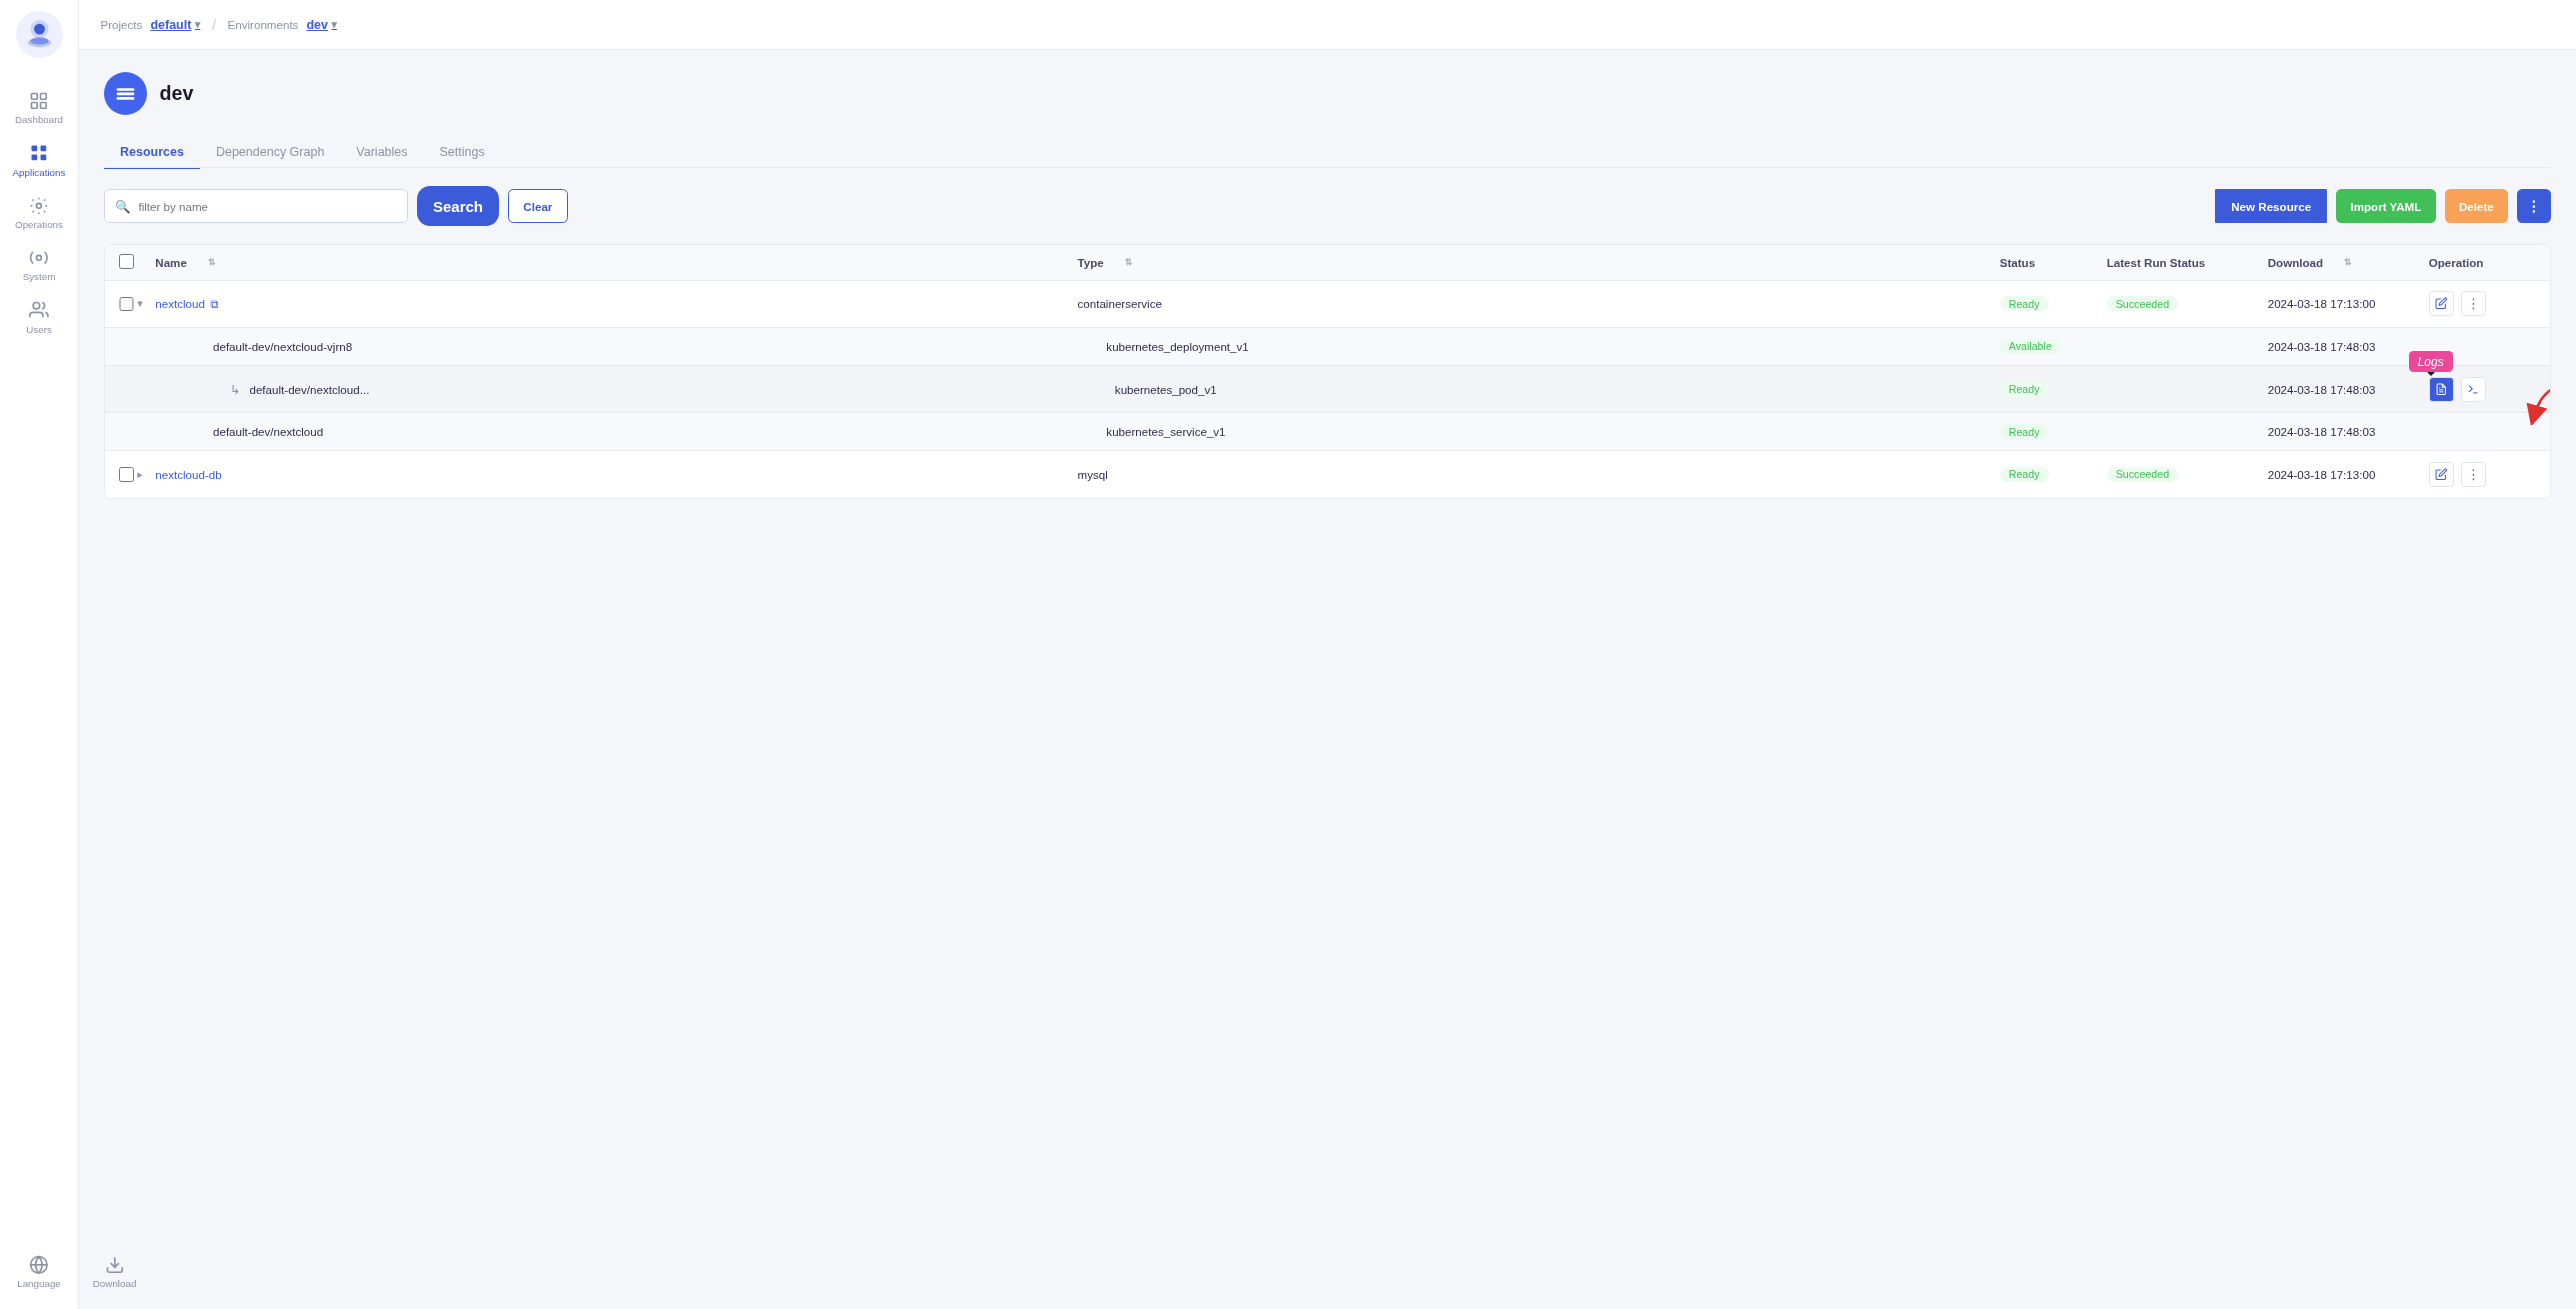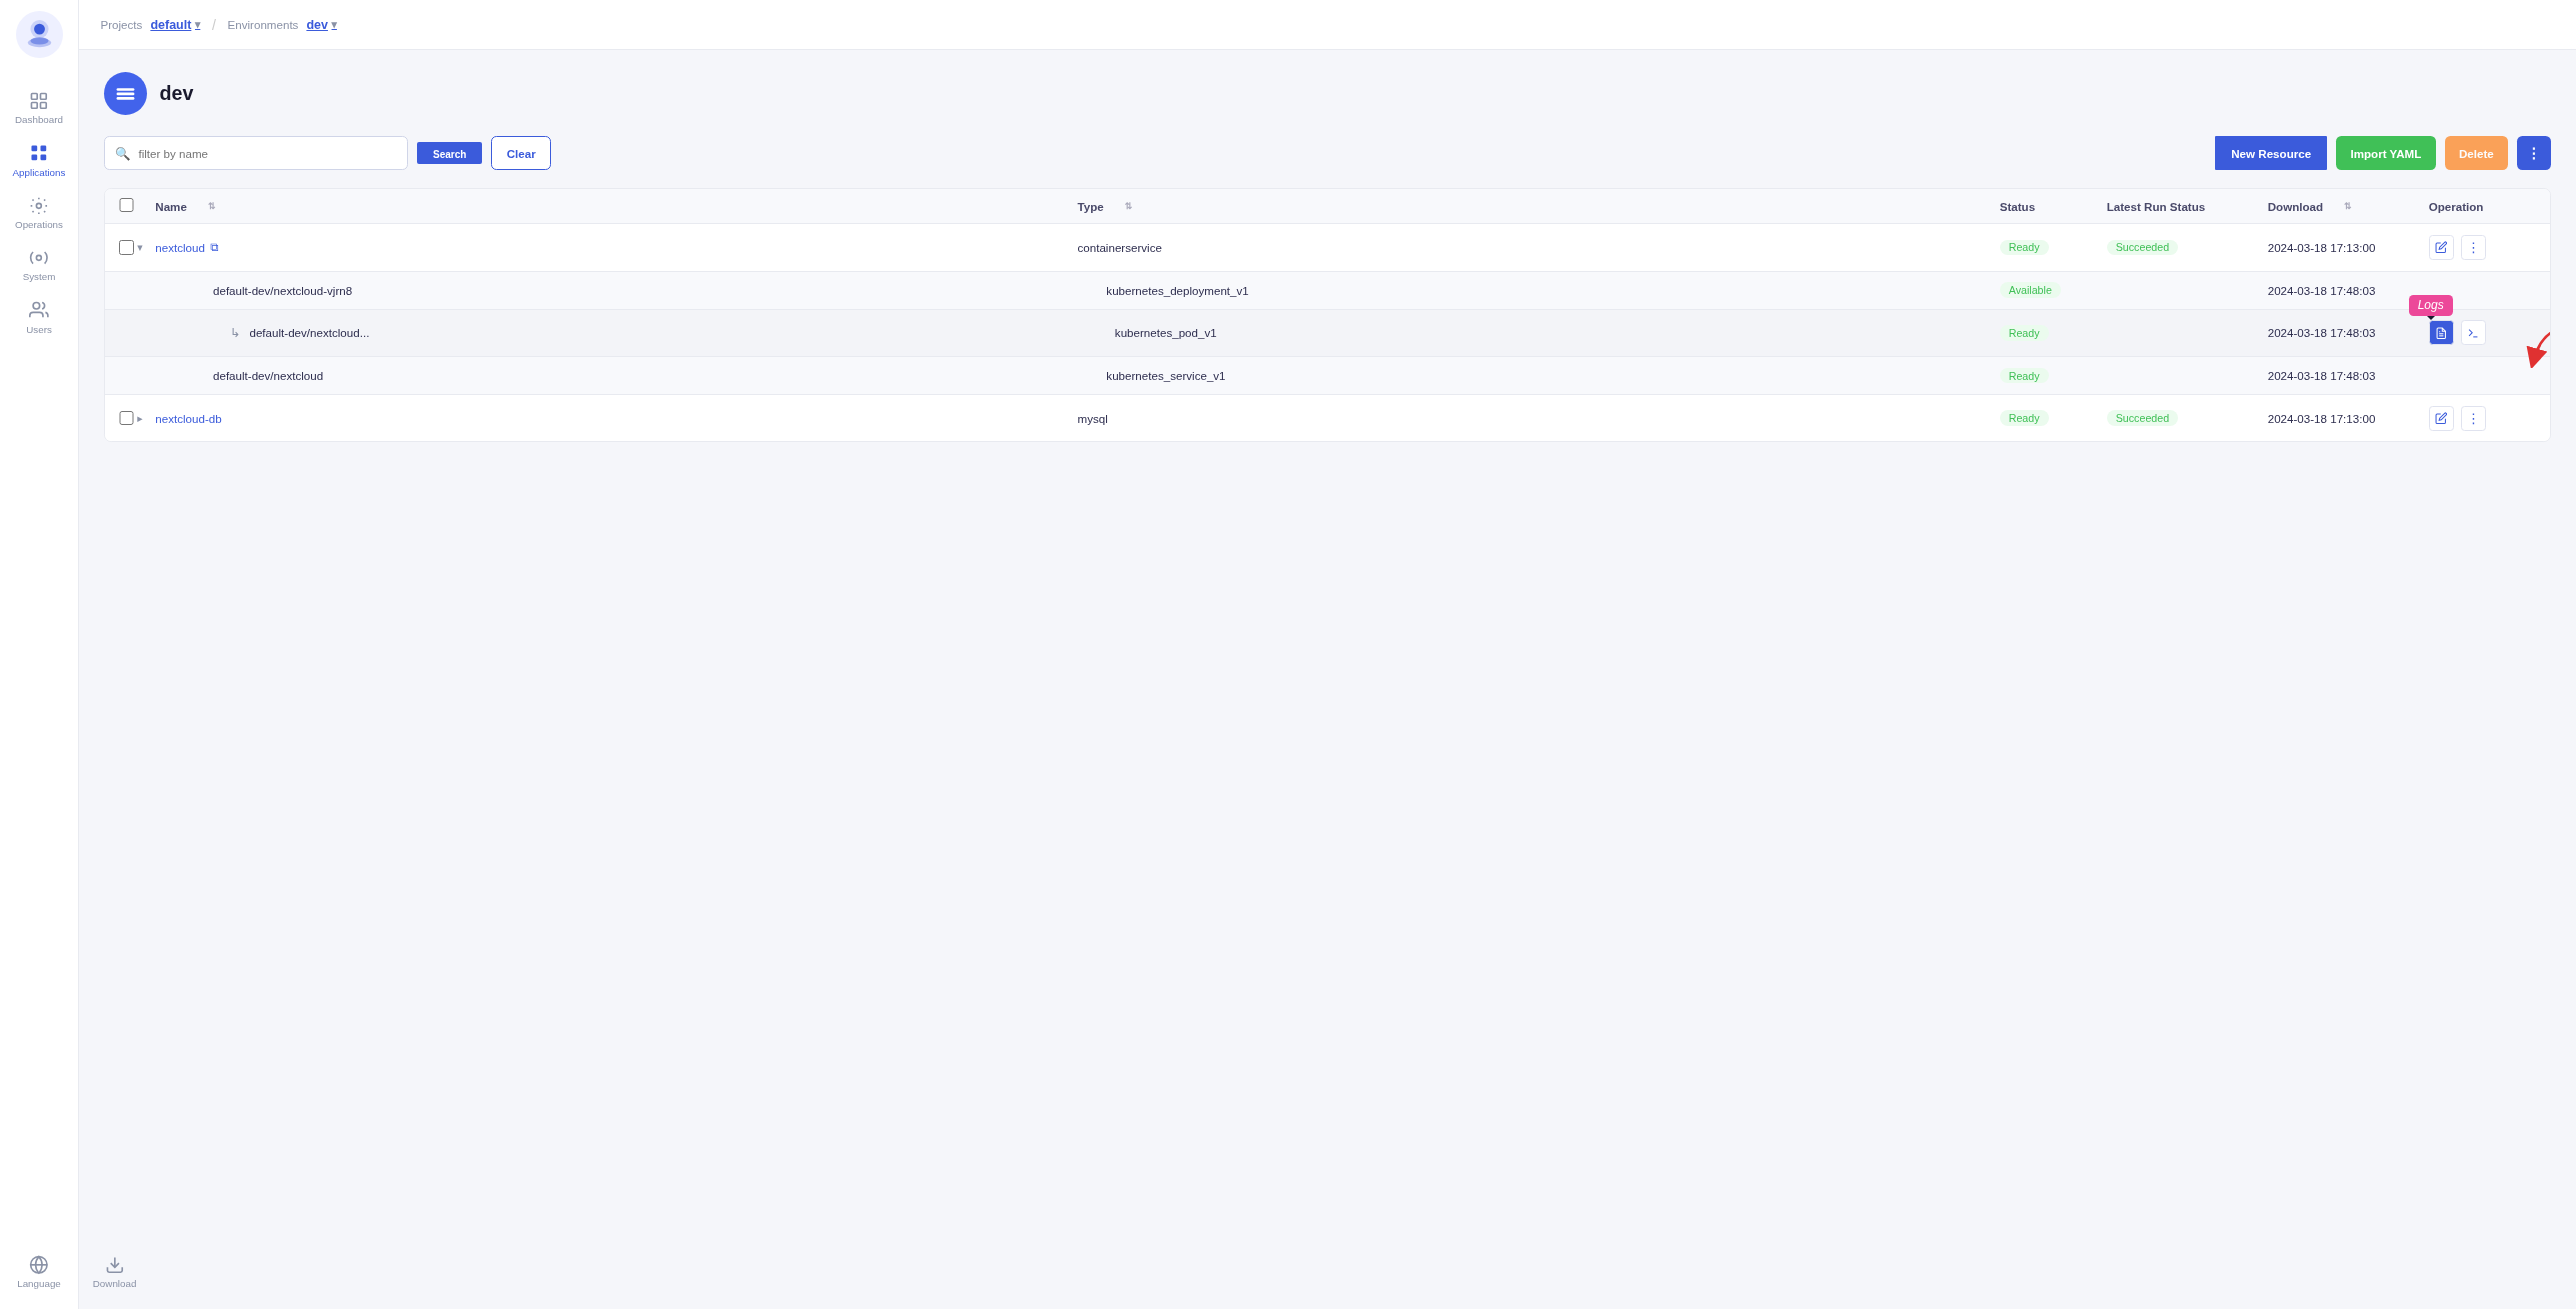--- a/index.html
+++ b/index.html
@@ -147,26 +147,26 @@
       outline: none;
       font-size: 11.6px;
       color: #8a92a6;
       width: 100%;
       background: transparent;
     }
     .btn-search {
       background: #3b5bdb;
       color: #fff;
       border: none;
-      border-radius: 2px;
+      border-radius: 13px;
       padding: 7.2px 16px;
       cursor: pointer;
-      font-size: 10px;
-      font-weight: 600;
-      height: 22px;
+      font-size: 15px;
+      font-weight: 600;
+      height: 40px;
     }
     .btn-clear {
       background: #fff;
       color: #3b5bdb;
       border: 0.9px solid #3b5bdb;
       border-radius: 5.4px;
       padding: 7.2px 14.3px;
       cursor: pointer;
       font-size: 11.6px;
       font-weight: 600;
@@ -490,20 +490,26 @@
       <div class="env-avatar">
         <svg viewBox="0 0 28 28" fill="white">
           <rect x="4" y="8" width="20" height="3" rx="1.5"></rect>
           <rect x="4" y="13" width="20" height="3" rx="1.5"></rect>
           <rect x="4" y="18" width="20" height="3" rx="1.5"></rect>
         </svg>
       </div>
       <h1 class="env-title">dev</h1>
     </div>
 
+    <div class="tabs">
+      <div class="tab active">Resources</div>
+      <div class="tab">Dependency Graph</div>
+      <div class="tab">Variables</div>
+      <div class="tab">Settings</div>
+    </div>
 
     <div class="toolbar">
       <div class="search-wrap">
         <span style="color:#aab; font-size:12.5px;">🔍</span>
         <input type="text" placeholder="filter by name" style="">
       </div>
       <button class="btn-search">Search</button>
       <button class="btn-clear">Clear</button>
       <div class="toolbar-right">
         <button class="btn-new-resource">New Resource</button>

